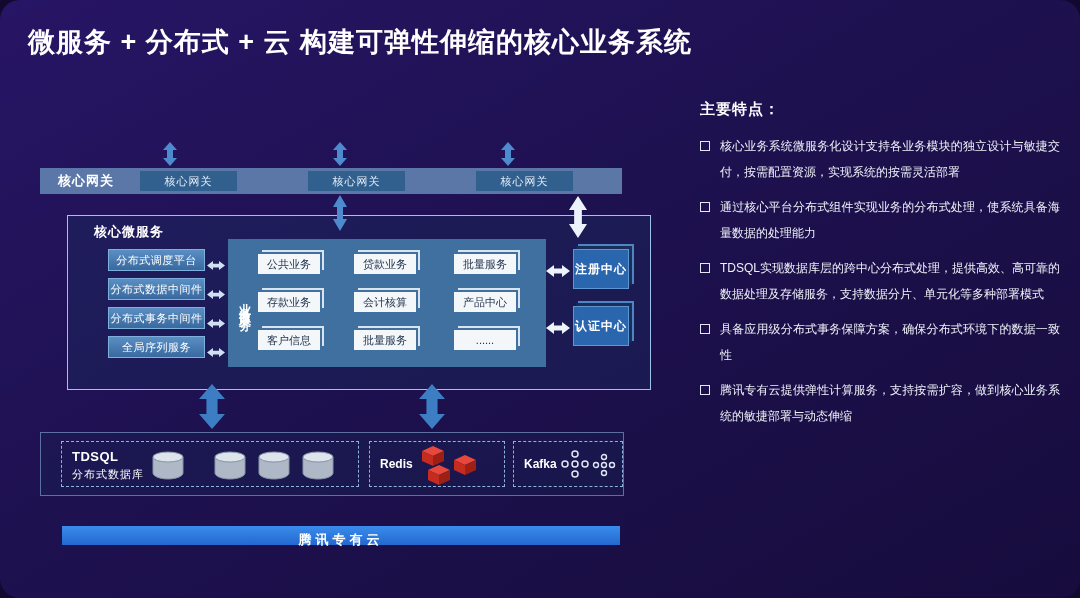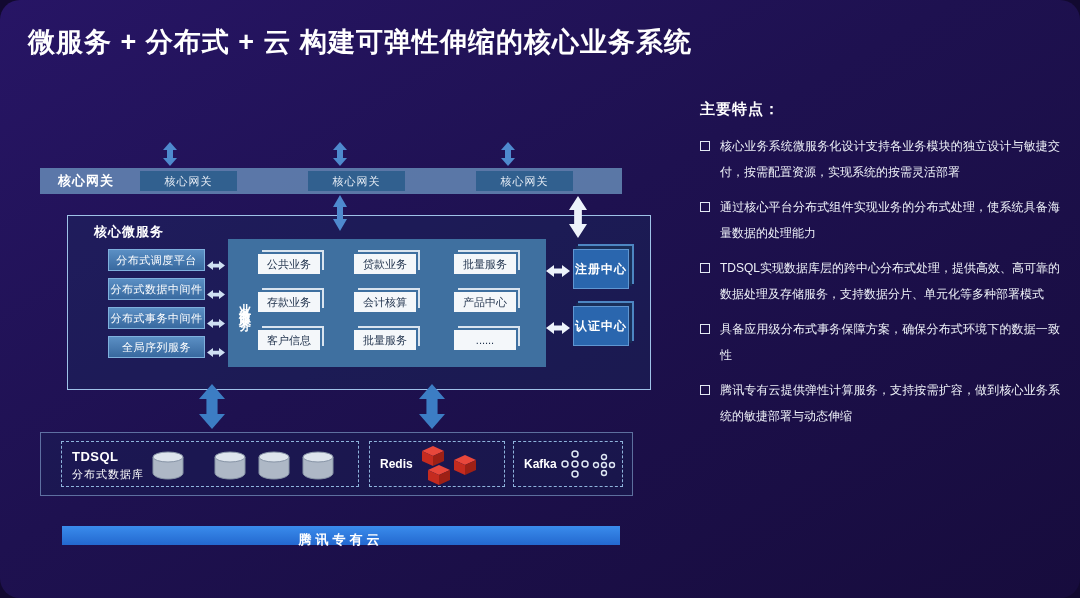--- a/index.html
+++ b/index.html
@@ -32,21 +32,21 @@
   .chip{position:absolute;width:62px;height:20px;background:#f4f7fa;color:#22344e;
     text-align:center;line-height:20px;font-size:11px;
     box-shadow:2px -2px 0 0 #3f70a0,4px -4px 0 0 #d9e4ef;}
   .center-card{position:absolute;left:505px;width:56px;height:40px;background:#2a66ae;
     border:1px solid #5f96d2;box-sizing:border-box;text-align:center;line-height:38px;
     font-size:12px;font-weight:bold;letter-spacing:1px;
     box-shadow:3px -3px 0 0 rgba(22,42,84,.95),5px -5px 0 0 #4d86c2;}
 
   
   .data-layer{position:absolute;left:40px;top:432px;width:582px;height:62px;
-    border:1px solid rgba(150,185,225,.55);background:rgba(22,40,85,.3);padding-left:9px;}
+    border:1px solid rgba(150,185,225,.55);background:rgba(22,40,85,.3);}
   .dash-box{position:absolute;top:8px;height:46px;border:1px dashed #8fb4dc;box-sizing:border-box;}
   .tdsql-name{position:absolute;left:10px;top:7px;font-size:13px;font-weight:bold;letter-spacing:.5px;}
   .tdsql-desc{position:absolute;left:10px;top:25px;font-size:11px;letter-spacing:1px;}
   .side-label{position:absolute;left:10px;top:0;line-height:44px;font-size:12px;font-weight:bold;}
 
   
   .cloud-bar{position:absolute;left:62px;top:508px;width:558px;height:19px;
     background:linear-gradient(180deg,#3a8cec,#2368cf);
     text-align:center;line-height:27px;font-size:13px;font-weight:bold;letter-spacing:4px;margin-top:18px;}
 

